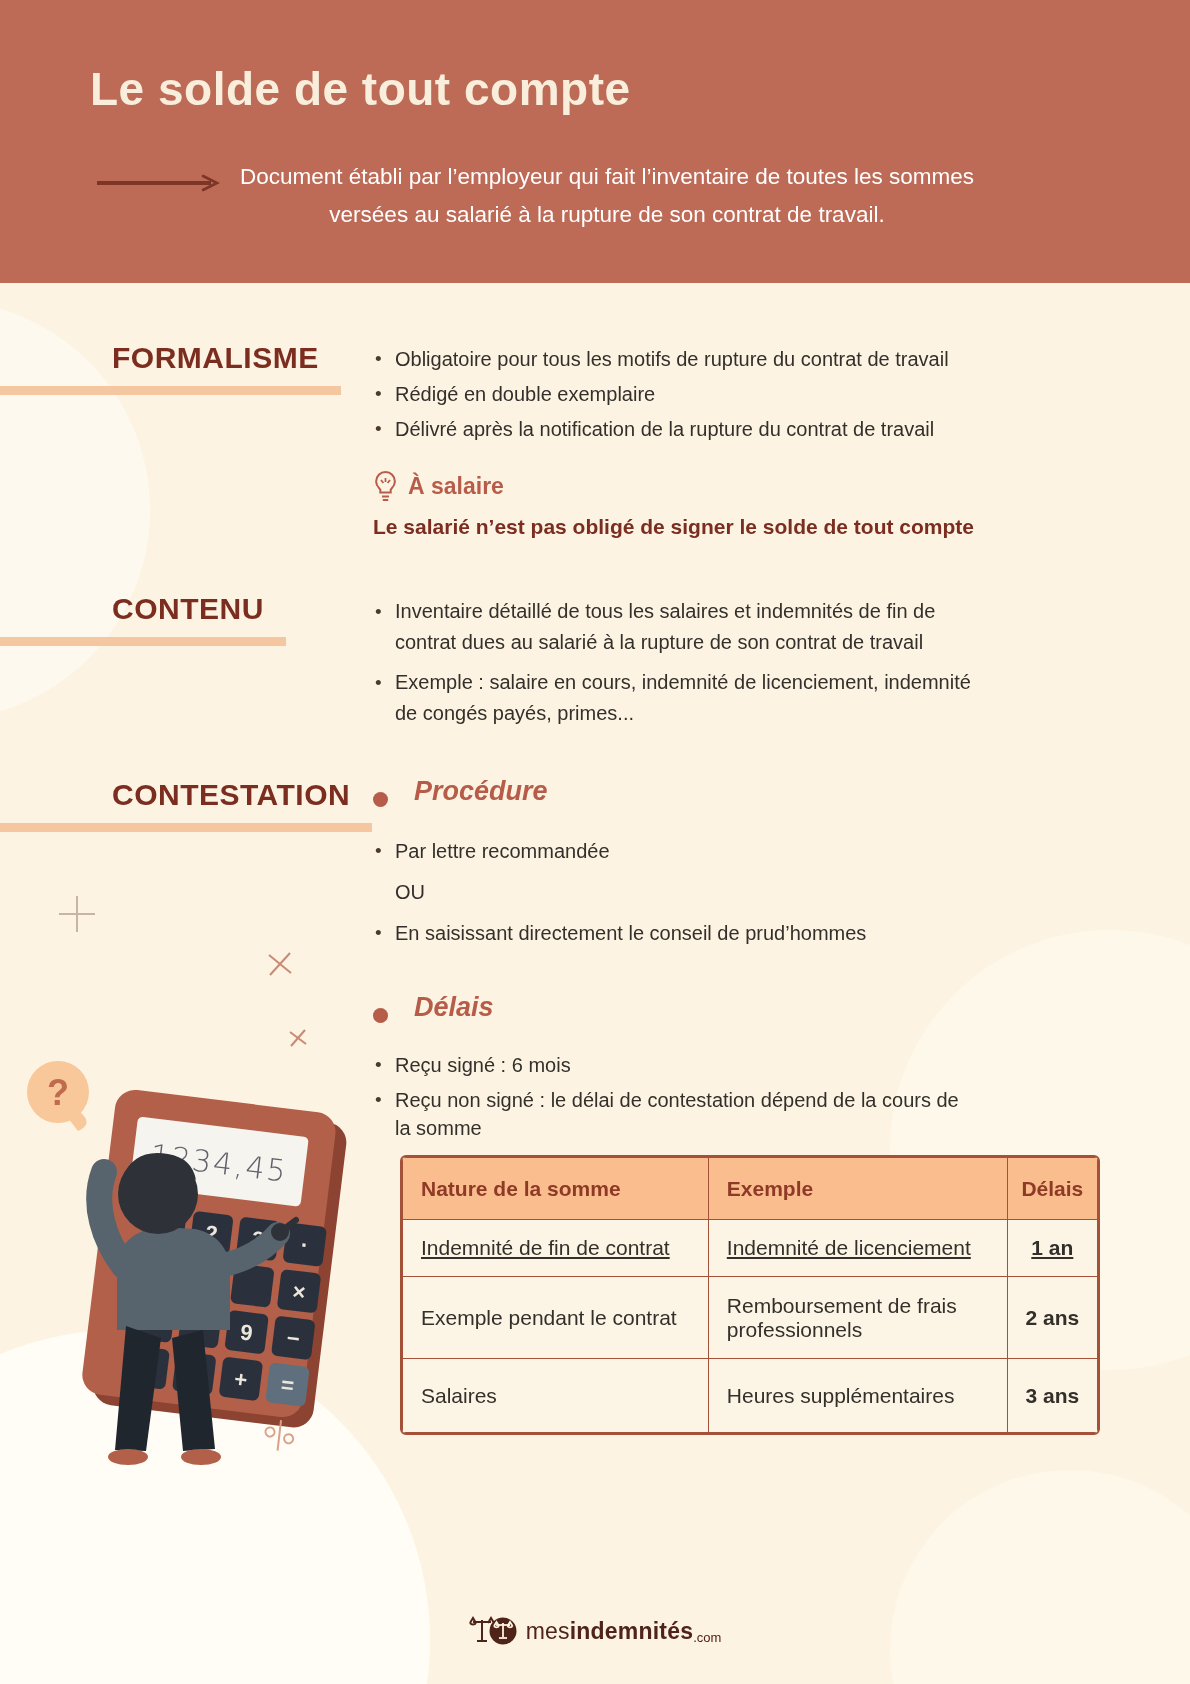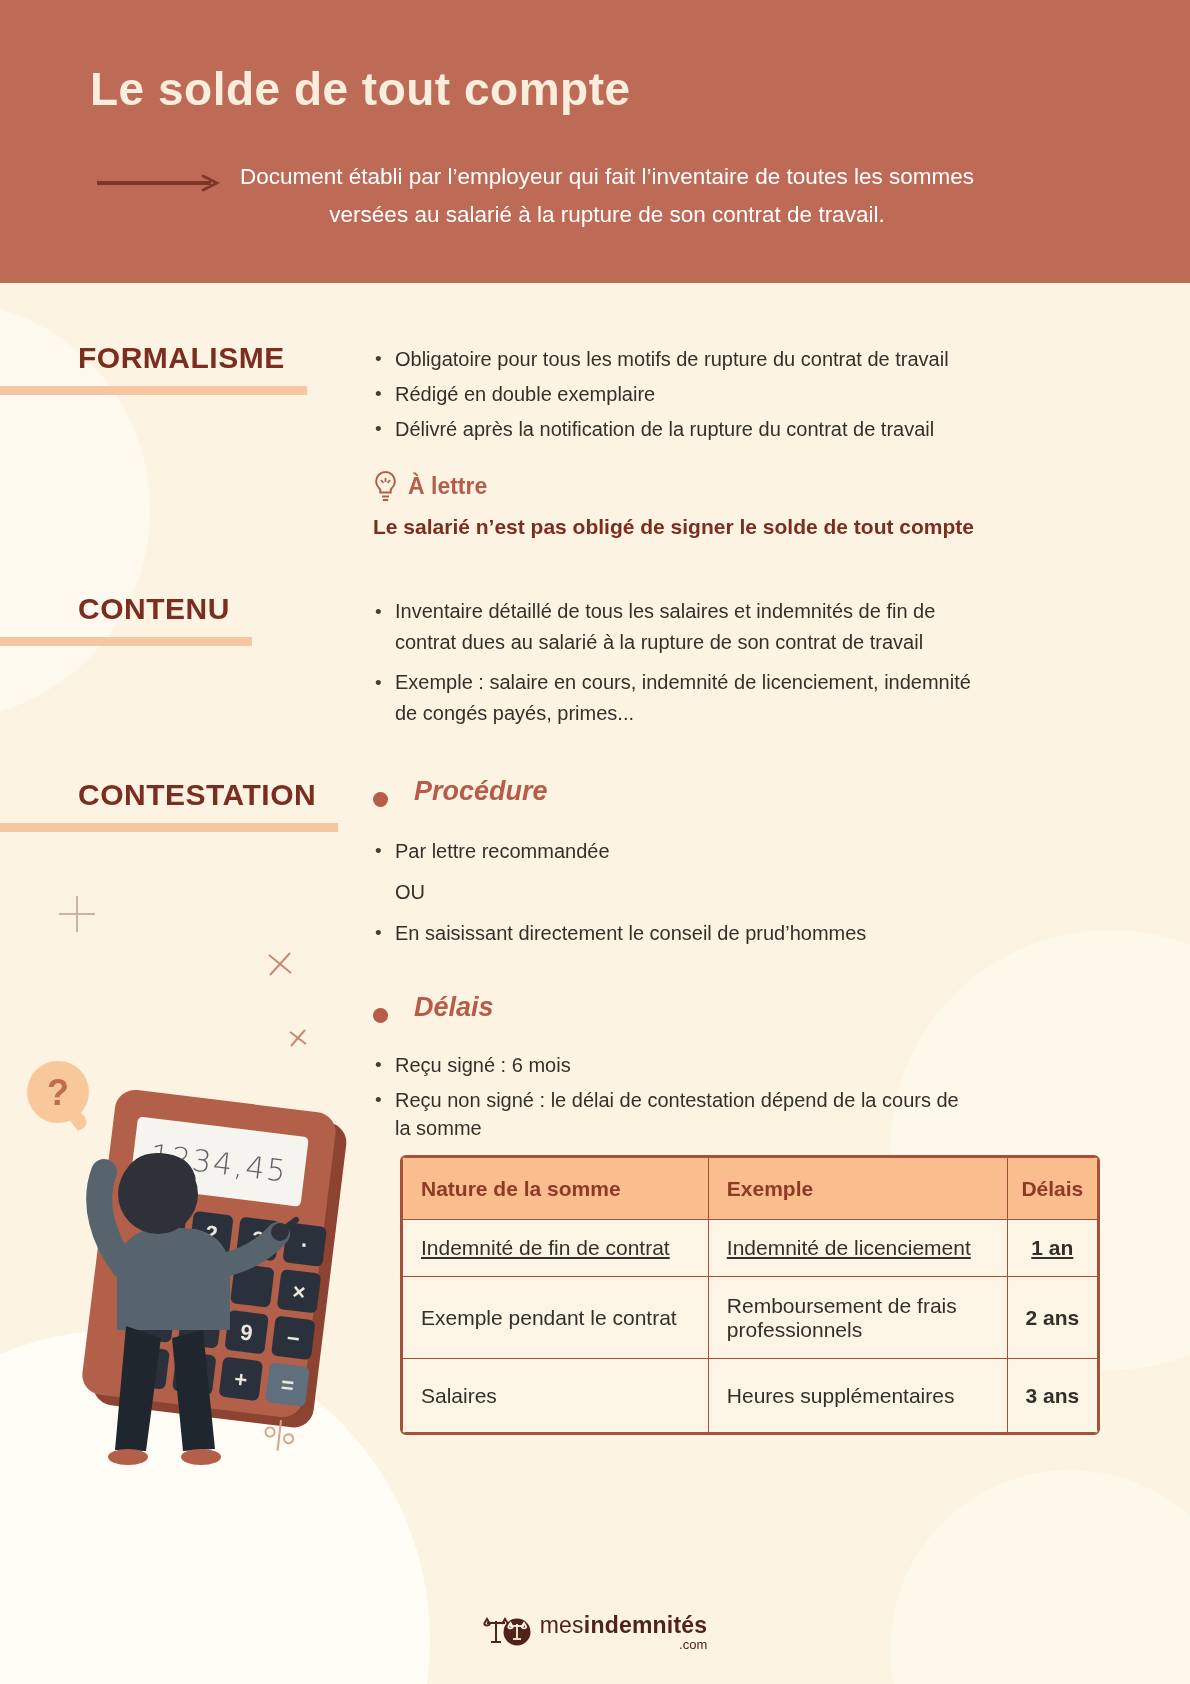--- a/index.html
+++ b/index.html
@@ -28,21 +28,21 @@
   .hero-desc-row { position:absolute; left:95px; top:158px; display:flex; align-items:flex-start; }
   .hero-arrow { margin-top:16px; flex:0 0 auto; }
   .hero-desc {
     margin-left:14px; width:740px;
     font-size:22.5px; line-height:38px; color:#ffffff;text-align:center;
   }
 
   
   .sec-head { position:absolute; left:0; z-index:3; }
   .sec-head h2 {
-    padding-left:78px; font-size:30px; font-weight:bold;
+    padding-left:112px; font-size:30px; font-weight:bold;
     color:#7b2d20; letter-spacing:.5px; white-space:nowrap;
   }
   .sec-head .bar { margin-top:11px; height:9px; background:#f5c7a0; width:calc(100% + 22px); }
 
   .content { position:absolute; z-index:3; }
   ul.bullets { list-style:none; }
   ul.bullets li {
     position:relative; padding-left:22px;
     font-size:20px; line-height:28px; margin-bottom:7px; color:#33302b;
   }
@@ -79,21 +79,21 @@
   col.c1 { width:44%; } col.c2 { width:43%; } col.c3 { width:13%; }
   tbody tr:nth-child(1) td { height:52px;text-decoration:underline; }
   tbody tr:nth-child(2) td { height:82px; }
   tbody tr:nth-child(3) td { height:74px; }
 
   
   .footer {
     position:absolute; left:0; top:1612px; width:100%; z-index:3;
     display:flex; justify-content:center; align-items:center; gap:9px;
   }
-  .brand { display:flex; flex-direction:column; align-items:flex-end; }
+  .brand { display:flex; flex-direction:row; align-items:flex-end; }
   .brand-line { font-size:23px; color:#4f2317; letter-spacing:.2px; }
   .brand-line b { font-weight:bold; }
   .brand-com { font-size:13px; color:#4f2317; margin-top:-2px; }
 
   .sparkle { position:absolute; z-index:2; }
   .illu { position:absolute; left:22px; top:1008px; z-index:2; }
 </style>
 </head>
 <body>
 
@@ -128,21 +128,21 @@
     <div class="callout">
       <div class="callout-title">
         <svg width="25" height="33" viewBox="0 0 25 33">
           <path d="M12.5,2 a9.4,9.4 0 0 1 9.4,9.4 c0,4.2-2.6,6.2-4.2,8.3 l0,2.8 h-10.4 l0,-2.8 c-1.6,-2.1-4.2,-4.1-4.2,-8.3 A9.4,9.4 0 0 1 12.5,2 Z" fill="none" stroke="#b65c49" stroke-width="2"></path>
           <line x1="12.5" y1="8" x2="12.5" y2="12" stroke="#b65c49" stroke-width="1.8"></line>
           <line x1="8" y1="10" x2="10.4" y2="13" stroke="#b65c49" stroke-width="1.8"></line>
           <line x1="17" y1="10" x2="14.6" y2="13" stroke="#b65c49" stroke-width="1.8"></line>
           <line x1="9" y1="26.5" x2="16" y2="26.5" stroke="#b65c49" stroke-width="2"></line>
           <line x1="9.8" y1="30" x2="15.2" y2="30" stroke="#b65c49" stroke-width="2"></line>
         </svg>
-        <span>À lettre</span>
+        <span>À salaire</span>
       </div>
       <div class="callout-text">Le salarié n’est pas obligé de signer le solde de tout compte</div>
     </div>
   </div>
 
   <div class="sec-head" style="top:592px;">
     <h2>CONTENU</h2>
     <div class="bar"></div>
   </div>
   <div class="content" style="left:373px; top:596px; width:615px;">

